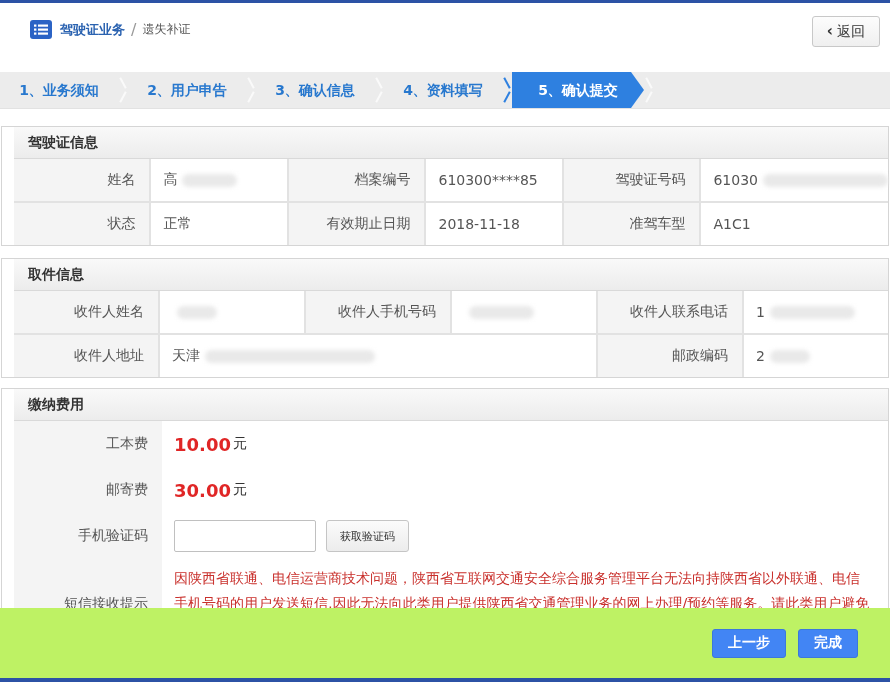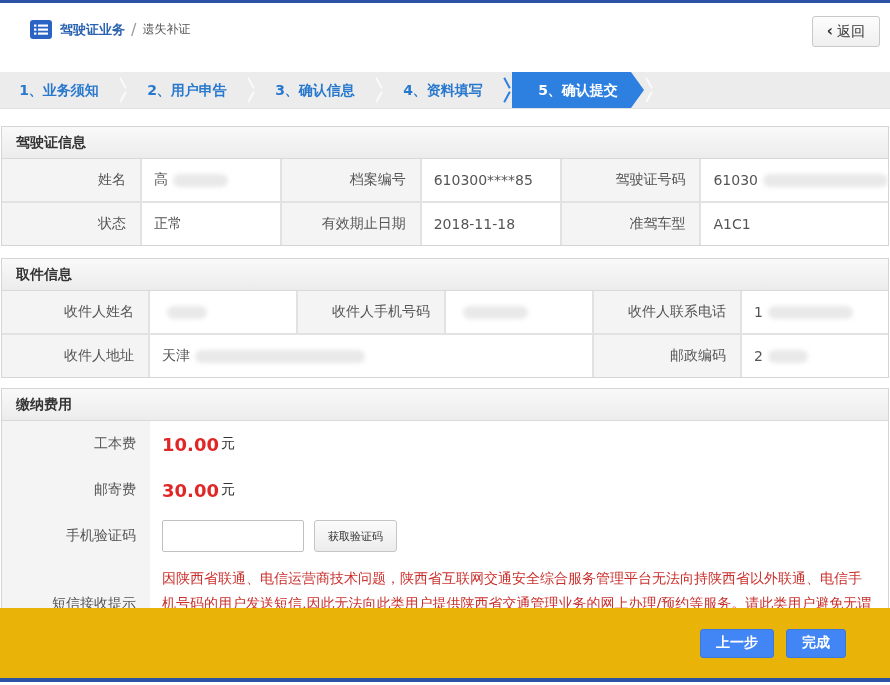--- a/index.html
+++ b/index.html
@@ -35,21 +35,21 @@
     width:132px;background:#2e80e0;color:#fff;
     clip-path:polygon(0 0,calc(100% - 13px) 0,100% 50%,calc(100% - 13px) 100%,0 100%);
   }
   .chev{width:10px;height:36px;position:relative;}
   .chev::before,.chev::after{content:"";position:absolute;left:4px;width:2px;height:12px;background:#fafafa;}
   .chev::before{top:5px;transform:rotate(-28deg);}
   .chev::after{bottom:5px;transform:rotate(28deg);}
   .chev-blue::before,.chev-blue::after{background:#2e80e0;}
 
   
-  .section{margin:4px 1px;border:1px solid #d5d5d5;background:#fff;}
+  .section{margin:4px 1px;border:1px solid #d5d5d5;background:#fff;padding-left:12px;}
   .sec1{margin-top:17px;}
   .sec2{margin-top:12px;}
   .sec3{margin-top:10px;}
   .sec-header{
     height:31px;line-height:31px;padding:0 14px;font-weight:bold;color:#333;
     background:linear-gradient(#f9f9f9,#ececec);border-bottom:1px solid #d9d9d9;font-size:14px;
   }
   .grid6{display:grid;grid-template-columns:repeat(6,1fr);gap:2px;background:#e2e2e2;}
   .grid2{display:grid;grid-template-columns:148px 1fr;gap:0;background:#737373;}
   .cell{background:#fff;display:flex;align-items:center;min-height:42px;}
@@ -71,22 +71,22 @@
   }
   .getcode-btn{
     height:32px;padding:0 13px;background:linear-gradient(#fbfbfb,#ececec);
     border:1px solid #c5c5c5;border-radius:3px;font-family:inherit;font-size:11px;color:#333;cursor:pointer;
   }
 
   .notice{color:#c9302c;line-height:25px;padding:7px 16px 7px 0;font-size:14px;}
 
   
   .footer{
-    position:absolute;left:0;right:0;bottom:7px;height:70px;background:#eab308;
-    display:flex;justify-content:flex-end;align-items:center;gap:12px;padding-right:44px;box-sizing:border-box;
+    position:absolute;left:0;right:0;bottom:7px;height:70px;background:#bef264;
+    display:flex;justify-content:flex-end;align-items:center;gap:12px;padding-right:32px;box-sizing:border-box;
   }
   .btn-primary{
     min-width:54px;height:29px;padding:0 15px;background:#4285f4;border:1px solid #3b78db;border-radius:3px;
     color:#fff;font-family:inherit;font-size:14px;font-weight:bold;cursor:pointer;
   }
 </style>
 </head>
 <body>
 
 <div class="page">

